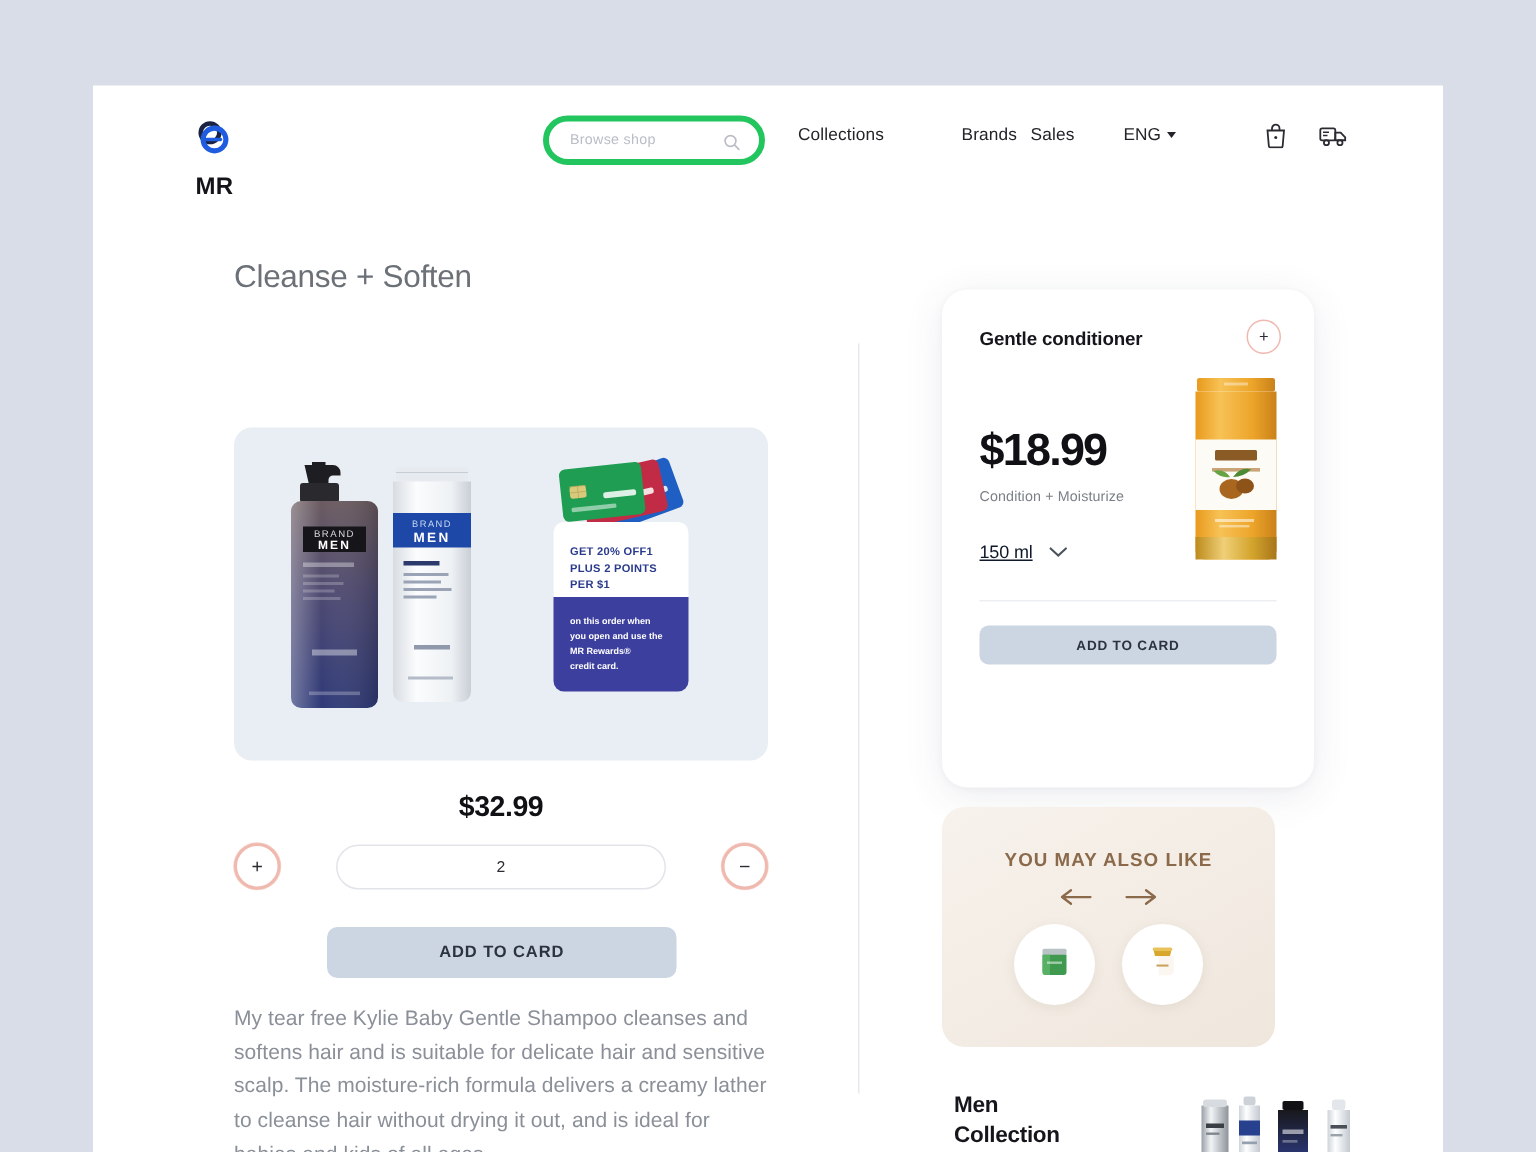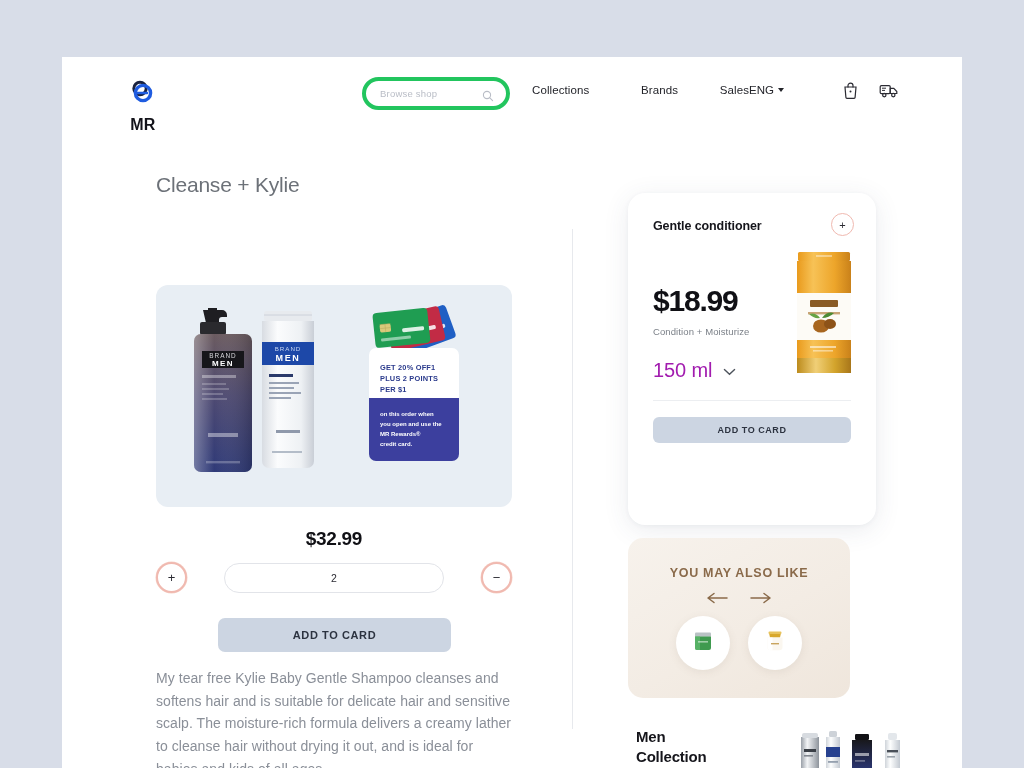--- a/index.html
+++ b/index.html
@@ -34,21 +34,21 @@
   }
   .search-placeholder {
     margin-left: 14px; font-size: 9.5px; color: #b9bdc6; letter-spacing: .2px; flex: 1;
   }
   .search-icon { margin-right: 12px; width: 12px; height: 12px; }
 
   .nav { position: absolute; left: 470px; top: 27px; display: flex; align-items: center; gap: 0; }
   .nav-item { font-size: 11.5px; color: #23242a; letter-spacing: .1px; cursor: pointer; }
   .nav-collections { width: 85px; }
   .nav-brands { width: 70px; padding-left: 24px; }
-  .nav-sales { width: 62px; text-align: right; }
+  .nav-sales { width: 62px; }
   .nav-lang { display: flex; align-items: center; gap: 4px; font-size: 11.5px; color: #23242a; }
   .caret { width: 0; height: 0; border-left: 3.5px solid transparent; border-right: 3.5px solid transparent; border-top: 4px solid #23242a; }
 
   .header-icons { position: absolute; left: 780px; top: 24px; display: flex; gap: 20px; }
 
   
   .left-col { position: absolute; left: 94px; top: 103px; width: 360px; }
   .title { font-size: 39px; font-weight: bold; color: #101015; letter-spacing: -.8px; line-height: 1.05; }
   .subtitle { margin-top: 13px; font-size: 21px; color: #6c7178; letter-spacing: -.2px; }
 
@@ -108,21 +108,21 @@
   .plus-btn {
     position: absolute; right: 22px; top: 20px;
     width: 23px; height: 23px; border-radius: 50%;
     border: 1.5px solid #f0b9b0; background: #fff;
     display: flex; align-items: center; justify-content: center;
     font-size: 11px; color: #2b2b33; cursor: pointer;
   }
   .cond-price { position: absolute; left: 25px; top: 91px; font-size: 30px; font-weight: bold; color: #101015; letter-spacing: -1.2px; }
   .cond-sub { position: absolute; left: 25px; top: 133px; font-size: 9.5px; color: #7b8088; letter-spacing: .1px; }
   .cond-size { position: absolute; left: 25px; top: 166px; display: flex; align-items: center; gap: 11px; cursor: pointer; }
-  .cond-size-label { font-size: 20px; color: #a21caf; letter-spacing: -.1px; }
+  .cond-size-label { font-size: 12px; color: #0f172a; letter-spacing: -.1px; text-decoration: underline; }
   .cond-divider { position: absolute; left: 25px; top: 207px; width: 198px; height: 1px; background: #eceef1; }
   .cond-add {
     position: absolute; left: 25px; top: 224px; width: 198px; height: 26px;
     border-radius: 6px; background: #ccd5e2; border: none; cursor: pointer;
     font-family: "Liberation Sans", sans-serif;
     font-size: 9px; font-weight: bold; color: #2c3340; letter-spacing: .55px;
   }
   .cond-img { position: absolute; right: 16px; top: 55px; width: 72px; height: 135px; }
 
   .like-card {
@@ -199,21 +199,21 @@
             <path d="M11.2 7.4 h3.6 l3 3.1 v2 h-6.6 Z" fill="none" stroke="#2b2b33" stroke-width="1.2"></path>
             <circle cx="5.3" cy="14.1" r="1.7" fill="none" stroke="#2b2b33" stroke-width="1.2"></circle>
             <circle cx="14.3" cy="14.1" r="1.7" fill="none" stroke="#2b2b33" stroke-width="1.2"></circle>
             <path d="M3 7.2 h4 M3 9.4 h3" stroke="#2b2b33" stroke-width="1"></path>
           </svg>
         </span>
       </div>
     </div>
 
     <div class="left-col">
-      <div class="subtitle">Cleanse + Kylie</div>
+      <div class="subtitle">Cleanse + Soften</div>
     </div>
 
     <div class="hero">
       <svg width="356" height="222" viewBox="0 0 356 222">
         <defs>
           <linearGradient id="bottleGrad" x1="0" y1="0" x2="0" y2="1">
             <stop offset="0%" stop-color="#6b5b60"></stop>
             <stop offset="45%" stop-color="#4e4a72"></stop>
             <stop offset="100%" stop-color="#2f3a78"></stop>
           </linearGradient>

